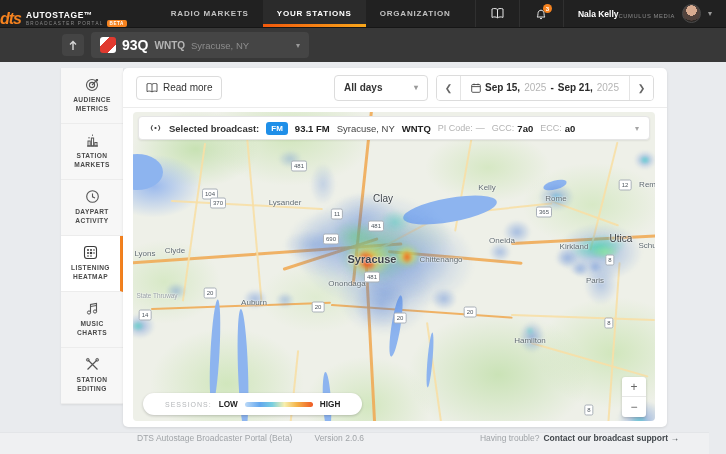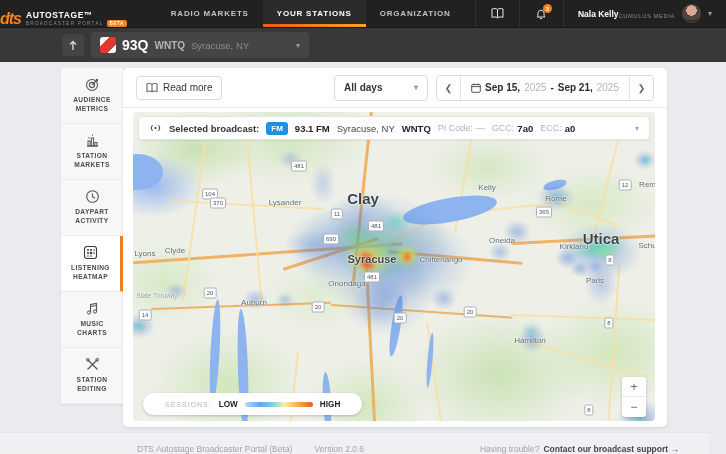--- a/index.html
+++ b/index.html
@@ -80,21 +80,21 @@
       radial-gradient(80px 50px at 35% 60%, rgba(205,230,182,.45), transparent 70%);
   }
   .road { position:absolute; background:#f3c87e; opacity:.9; transform-origin:0 50%; border-radius:2px; }
   .road.major { background:#efab57; }
   .road.minor { background:#f7dfa6; }
   .lake { position:absolute; background:#8db4ef; border-radius:50%; transform:translate(-50%,-50%); }
   .blob { position:absolute; border-radius:50%; transform:translate(-50%,-50%); filter:blur(1.5px);
           background:radial-gradient(closest-side, var(--c), transparent); }
   .shield { position:absolute; transform:translate(-50%,-50%); background:#fff; border:1px solid #a9b0b8; border-radius:2px; font-size:6px; color:#4e565e; padding:0px 2px; line-height:1.5; }
   .city { position:absolute; transform:translate(-50%,-50%); font-size:8px; color:#5f6a70; white-space:nowrap; text-shadow:0 0 2px #fff, 0 0 2px #fff; }
-  .city.city-lg { font-weight:bold; font-size:15px; color:#3c4348; }
+  .city.city-lg { font-weight:normal; font-size:10px; color:#3c4348;margin-left:20px; }
   .city.city-xl { font-weight:bold; font-size:11px; color:#3c4348; }
   .city.road-label { font-size:6.4px; color:#98a0a6; }
 
   .bcast { position:absolute; left:5px; right:5px; top:4px; height:24px; background:#fff; border:1px solid #e5e5e5; border-radius:4px; box-shadow:0 1px 2px rgba(0,0,0,.07); display:flex; align-items:center; gap:7px; padding:0 10px; cursor:pointer; }
   .bcast-lbl { font-size:9.5px; font-weight:bold; color:#333; }
   .fm-badge { background:#1f8fe8; color:#fff; font-size:8px; font-weight:bold; border-radius:3px; padding:2px 5px; }
   .bc-strong { font-size:9.5px; font-weight:bold; color:#222; }
   .bc-plain { font-size:9.5px; color:#444; }
   .bc-dim { font-size:9px; color:#b3b3b3; }
   .bc-pair { display:flex; gap:3px; align-items:center; }
@@ -103,21 +103,21 @@
   .legend { position:absolute; left:10px; bottom:6px; height:22px; background:#fff; border-radius:11px; box-shadow:0 1px 3px rgba(0,0,0,.2); display:flex; align-items:center; gap:7px; padding:0 22px; }
   .legend-ttl { font-size:7px; color:#b4b7ba; letter-spacing:1px; }
   .legend-end { font-size:8.2px; font-weight:bold; color:#222; }
   .legend-bar { width:68px; height:5px; border-radius:3px; background:linear-gradient(90deg,#bcd9f7 0%,#63a7ee 22%,#79cfe0 40%,#f7efae 58%,#f5b54a 76%,#ef5a24 100%); }
 
   .zoomctl { position:absolute; right:9px; bottom:4px; width:24px; background:#fff; border-radius:3px; box-shadow:0 1px 3px rgba(0,0,0,.2); overflow:hidden; }
   .zbtn { height:20px; display:flex; align-items:center; justify-content:center; font-size:12px; color:#666; cursor:pointer; }
   .zbtn:first-child { border-bottom:1px solid #e8e8e8; }
 
   
-  .footer { position:absolute; left:0; top:432px; width:709px; height:22px; background:#eff0f2; border-top:1px solid #e3e5e8; display:flex; align-items:flex-end; padding:0 30px 0 137px; font-size:8.5px; color:#a0a4a8; }
+  .footer { position:absolute; left:0; top:432px; width:709px; height:22px; background:#eff0f2; border-top:1px solid #e3e5e8; display:flex; align-items:flex-start; padding:0 30px 0 137px; font-size:8.5px; color:#a0a4a8; }
   .foot-left { display:flex; gap:22px; }
   .foot-right { margin-left:auto; display:flex; gap:4px; align-items:center; }
   .foot-link { color:#43484d; font-weight:bold; cursor:pointer; }
 </style>
 </head>
 <body>
 
 <div id="app">
 
   <div class="topnav">

